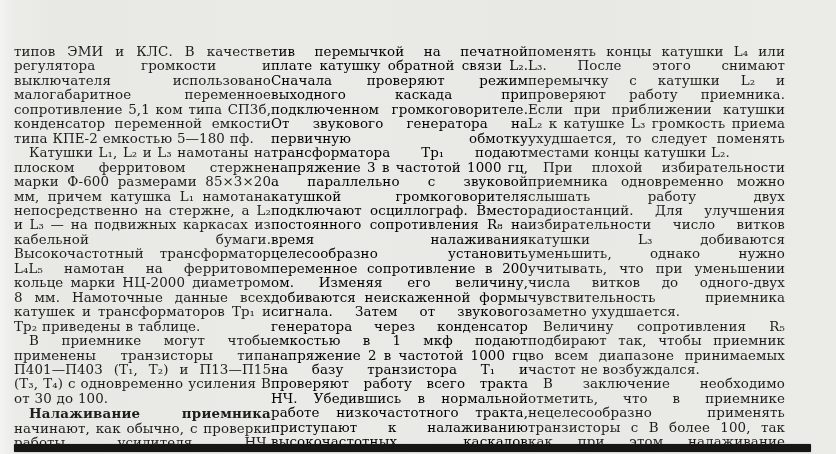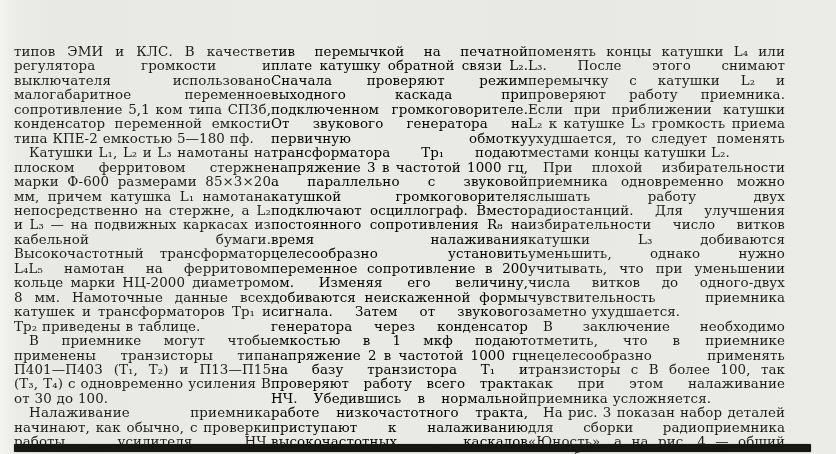--- a/index.html
+++ b/index.html
@@ -25,21 +25,21 @@
     text-align: justify;
     font-size: 13.4px;
     line-height: 14.45px;
     color: #1e1d1b;
     letter-spacing: 0.1px;
     word-spacing: 0.5px;
   }
   .col p.para { margin: 0; }
   .col p.indent { text-indent: 15px; }
   .it { }
-  .bd { font-weight: normal; letter-spacing: 0.2px; }
+  .bd { font-weight: bold; letter-spacing: 0.2px; }
   .bottom-bar {
     position: absolute;
     left: 14px;
     top: 444px;
     width: 797px;
     height: 8px;
     background: #171614;
     border-radius: 1px;
     box-shadow: 0 0 1px #444;
   }
@@ -69,20 +69,21 @@
       <p class="para indent"><span>В приемнике могут чтобы применены транзисторы типа П401—П403 (</span><span class="it">Т₁</span><span>, </span><span class="it">Т₂</span><span>) и П13—П15 (</span><span class="it">Т₃</span><span>, </span><span class="it">Т₄</span><span>) с одновременно усиления </span><span class="it">В</span><span> от 30 до 100.</span></p>
       <p class="para indent"><span class="bd">Налаживание приемника</span><span> начинают, как обычно, с проверки работы усилителя НЧ, предварительно сняв со стержня катушку </span></p>
     </div>
   <div class="col" style="color: #000000;">
       <p class="para"><span>тив перемычкой на печатной плате катушку обратной связи </span><span class="it">L₂</span><span>. Сначала проверяют режим выходного каскада при подключенном громкоговорителе. От звукового генератора на первичную обмотку трансформатора </span><span class="it">Тр₁</span><span> подают напряжение 3 </span><span class="it">в</span><span> частотой 1000 </span><span class="it">гц</span><span>, а параллельно с звуковой катушкой громкоговорителя подключают осциллограф. Вместо постоянного сопротивления </span><span class="it">R₈</span><span> на время налаживания целесообразно установить переменное сопротивление в 200 </span><span class="it">ом</span><span>. Изменяя его величину, добиваются неискаженной формы сигнала. Затем от звукового генератора через конденсатор емкостью в 1 </span><span class="it">мкф</span><span> подают напряжение 2 </span><span class="it">в</span><span> частотой 1000 </span><span class="it">гц</span><span> на базу транзистора </span><span class="it">Т₁</span><span> и проверяют работу всего тракта НЧ. Убедившись в нормальной работе низкочастотного тракта, приступают к налаживанию высокочастотных каскадов приемника.</span></p>
       <p class="para indent"><span>Катушку </span><span class="it">L₁</span><span> подключают к конденсатору </span><span class="it">С₁</span><span>, а </span><span class="it">L₃</span><span> — надевают на стержень </span></p>
     </div>
   <div class="col" style="color: rgb(30, 29, 27);">
       <p class="para"><span>поменять концы катушки </span><span class="it">L₄</span><span> или </span><span class="it">L₃</span><span>. После этого снимают перемычку с катушки </span><span class="it">L₂</span><span> и проверяют работу приемника. Если при приближении катушки </span><span class="it">L₂</span><span> к катушке </span><span class="it">L₃</span><span> громкость приема ухудшается, то следует поменять местами концы катушки </span><span class="it">L₂</span><span>.</span></p>
       <p class="para indent"><span>При плохой избирательности приемника одновременно можно слышать работу двух радиостанций. Для улучшения избирательности число витков катушки </span><span class="it">L₃</span><span> добиваются уменьшить, однако нужно учитывать, что при уменьшении числа витков до одного-двух чувствительность приемника заметно ухудшается.</span></p>
+      <p class="para indent"><span>Величину сопротивления </span><span class="it">R₅</span><span> подбирают так, чтобы приемник во всем диапазоне принимаемых частот не возбуждался.</span></p>
       <p class="para indent"><span>В заключение необходимо отметить, что в приемнике нецелесообразно применять транзисторы с </span><span class="it">В</span><span> более 100, так как при этом налаживание приемника усложняется.</span></p>
       <p class="para indent"><span>На рис. 3 показан набор деталей для сборки радиоприемника «Юность», а на рис. 4 — общий вид собранного приемника.</span></p>
     </div>
 </div>
 
 <div class="bottom-bar" style="background: rgb(23, 22, 20);"></div>
 
 <div class="watermark" style="color: rgb(140, 140, 140); margin-top: 47px;">20-wek.ru</div>
 
 </body></html>

